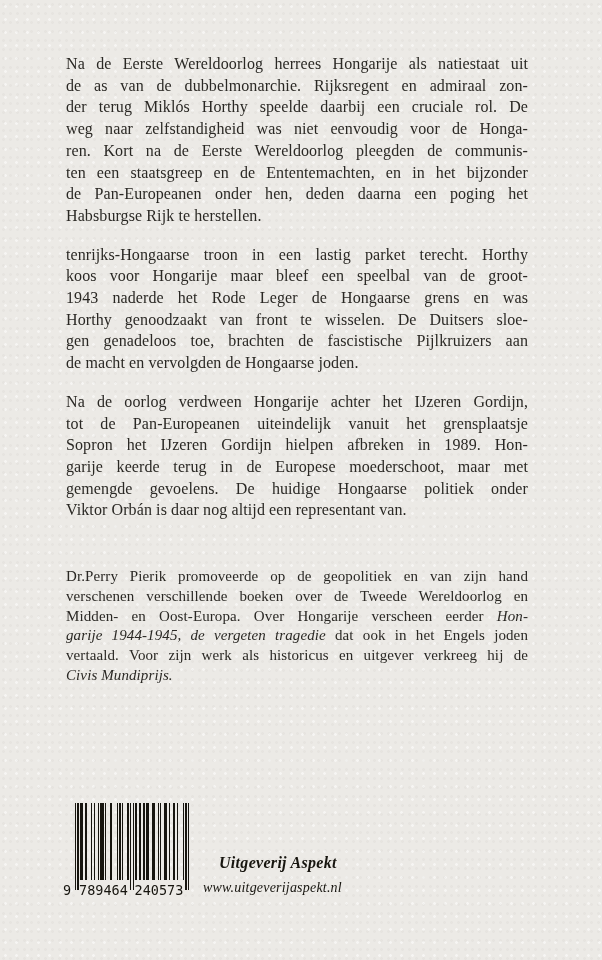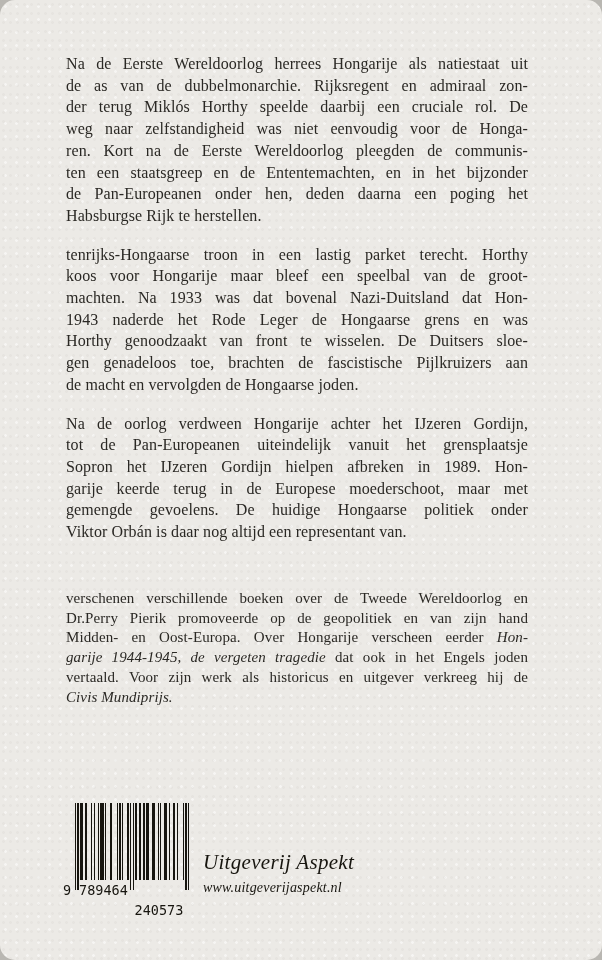--- a/index.html
+++ b/index.html
@@ -9,21 +9,20 @@
     height: 960px;
     margin: 0 auto;
     background: #eceae6;
     background-image:
       radial-gradient(rgba(120,115,105,0.05) 1px, transparent 1.5px),
       radial-gradient(rgba(255,255,255,0.5) 1px, transparent 1.5px);
     background-size: 7px 9px, 11px 13px;
     color: #2a2824;
     font-family: "Liberation Serif", "DejaVu Serif", serif;
     overflow: hidden;
-    border-radius: 15px;
   }
   .content {
     position: absolute;
     left: 66px;
     top: 53px;
     width: 462px;
   }
   .para { margin: 0 0 17px 0; }
   .para .line {
     font-size: 16px;
@@ -55,35 +54,36 @@
   .bc-digits {
     position: absolute;
     font-family: "DejaVu Sans Mono", "Liberation Mono", monospace;
     font-size: 13.5px;
     line-height: 14px;
     color: #17150f;
     top: 80px;
   }
   .bc-lead { left: -12px; }
   .bc-left { left: 4px; width: 50px; text-align: left; background: #eceae6; }
-  .bc-right { left: 59px; width: 50px; text-align: center; background: #eceae6; margin-top: 20px; }
+  .bc-right { left: 59px; width: 50px; text-align: center; background: #eceae6; }
 
   .publisher {
     position: absolute;
     left: 203px;
     top: 849px;
   }
   .publisher-name {
     font-family: "Liberation Serif", "DejaVu Serif", serif;
     font-style: italic;
-    font-weight: normal;
-    font-size: 21px;
+    font-weight: bold;
+    font-size: 16px;
     line-height: 27px;
     color: #17150f;
     letter-spacing: 0.3px;
+    margin-left: 16px;
   }
   .publisher-site {
     font-family: "Liberation Serif", "DejaVu Serif", serif;
     font-style: italic;
     font-size: 14px;
     line-height: 23px;
     color: #17150f;
     letter-spacing: 0.2px;
   }
 </style>
@@ -99,37 +99,36 @@
         <div class="line"><span>der terug Miklós Horthy speelde daarbij een cruciale rol. De</span></div>
         <div class="line"><span>weg naar zelfstandigheid was niet eenvoudig voor de Honga-</span></div>
         <div class="line"><span>ren. Kort na de Eerste Wereldoorlog pleegden de communis-</span></div>
         <div class="line"><span>ten een staatsgreep en de Ententemachten, en in het bijzonder</span></div>
         <div class="line"><span>de Pan-Europeanen onder hen, deden daarna een poging het</span></div>
         <div class="line last"><span>Habsburgse Rijk te herstellen.</span></div>
       </div>
     <div class="para">
         <div class="line"><span>tenrijks-Hongaarse troon in een lastig parket terecht. Horthy</span></div>
         <div class="line"><span>koos voor Hongarije maar bleef een speelbal van de groot-</span></div>
-        <div class="line"><span>machten. Na 1933 was dat bovenal Nazi-Duitsland dat Hon-</span></div>
         <div class="line"><span>1943 naderde het Rode Leger de Hongaarse grens en was</span></div>
         <div class="line"><span>Horthy genoodzaakt van front te wisselen. De Duitsers sloe-</span></div>
         <div class="line"><span>gen genadeloos toe, brachten de fascistische Pijlkruizers aan</span></div>
         <div class="line last"><span>de macht en vervolgden de Hongaarse joden.</span></div>
       </div>
     <div class="para">
         <div class="line"><span>Na de oorlog verdween Hongarije achter het IJzeren Gordijn,</span></div>
         <div class="line"><span>tot de Pan-Europeanen uiteindelijk vanuit het grensplaatsje</span></div>
         <div class="line"><span>Sopron het IJzeren Gordijn hielpen afbreken in 1989. Hon-</span></div>
         <div class="line"><span>garije keerde terug in de Europese moederschoot, maar met</span></div>
         <div class="line"><span>gemengde gevoelens. De huidige Hongaarse politiek onder</span></div>
         <div class="line last"><span>Viktor Orbán is daar nog altijd een representant van.</span></div>
       </div>
     <div class="bio">
+        <div class="line"><span>Dr.Perry Pierik promoveerde op de geopolitiek en van zijn hand</span></div>
         <div class="line"><span>verschenen verschillende boeken over de Tweede Wereldoorlog en</span></div>
-        <div class="line"><span>Dr.Perry Pierik promoveerde op de geopolitiek en van zijn hand</span></div>
         <div class="line"><span>Midden- en Oost-Europa. Over Hongarije verscheen eerder </span><span class="it">Hon-</span></div>
         <div class="line"><span class="it">garije 1944-1945, de vergeten tragedie</span><span> dat ook in het Engels joden</span></div>
         <div class="line"><span>vertaald. Voor zijn werk als historicus en uitgever verkreeg hij de</span></div>
         <div class="line last"><span class="it">Civis Mundiprijs.</span></div>
       </div>
   </div>
 
   <div class="barcode">
     <svg id="bc-svg" width="114" height="87" viewBox="0 0 114 87">
         <rect x="0.00" y="0" width="1.20" height="87" fill="#17150f" shape-rendering="crispEdges"></rect>

